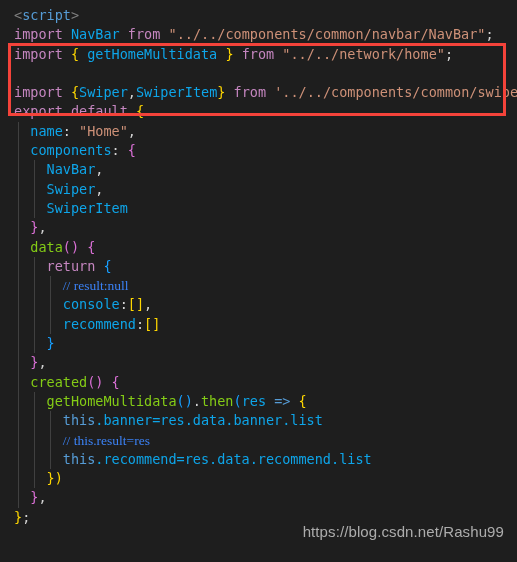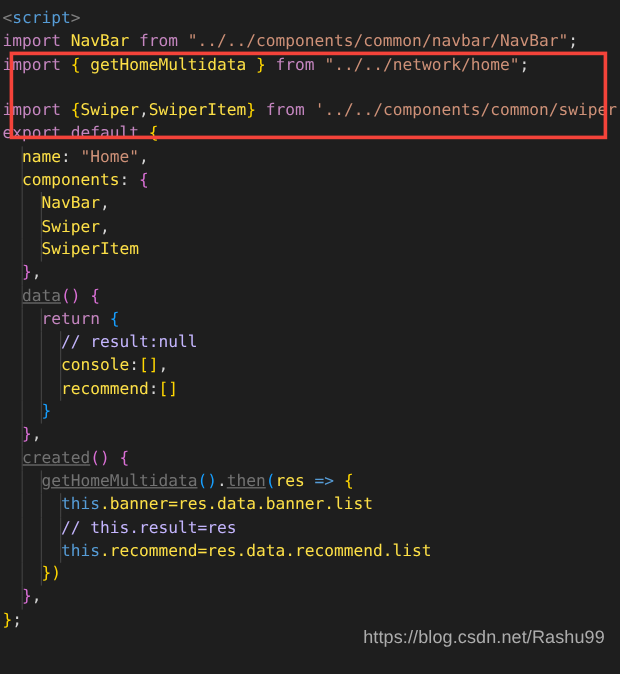--- a/index.html
+++ b/index.html
@@ -24,32 +24,32 @@
     top: 0;
     width: 517px;
     height: 562px;
     padding: 6px 0 0 0;
     box-sizing: border-box;
   }
   .line {
     position: relative;
     height: 19.3px;
     white-space: pre;
-    padding-left: 2px;
+    padding-left: 14px;
     box-sizing: border-box;
   }
   .line span { white-space: pre; }
 
   
   .kw      { color: #c586c0; }           
-  .var     { color: #fde047; }           
+  .var     { color: #0ea5e9; }           
   .this    { color: #569cd6; }           
-  .fn      { color: #737373; text-decoration: underline; }           
+  .fn      { color: #84cc16; }           
   .str     { color: #ce9178; }           
-  .cmt     { color: #c4b5fd; }           
+  .cmt     { color: #3b82f6; font-family: Liberation Serif, serif; }           
   .punct   { color: #d4d4d4; }           
   .br-y    { color: #ffd700; }           
   .br-p    { color: #da70d6; }           
   .br-b    { color: #179fff; }           
   .tag     { color: #569cd6; }           
   .tagb    { color: #808080; }           
 
   
   .guide {
     position: absolute;

